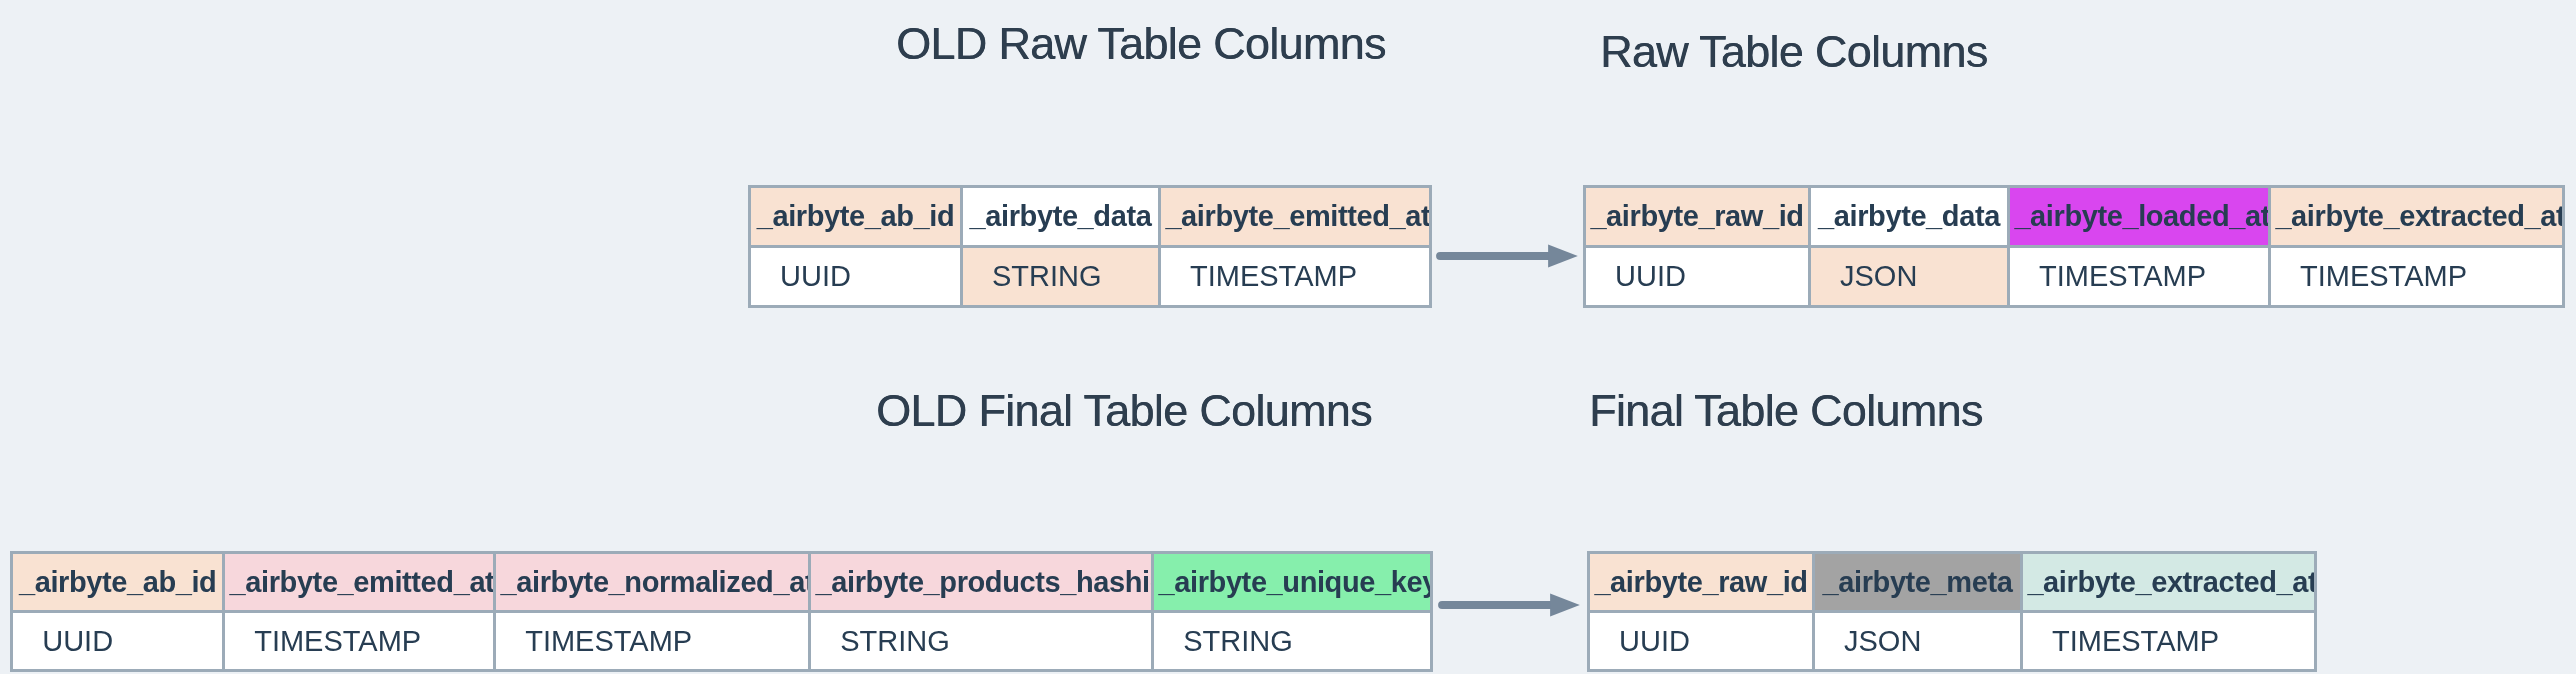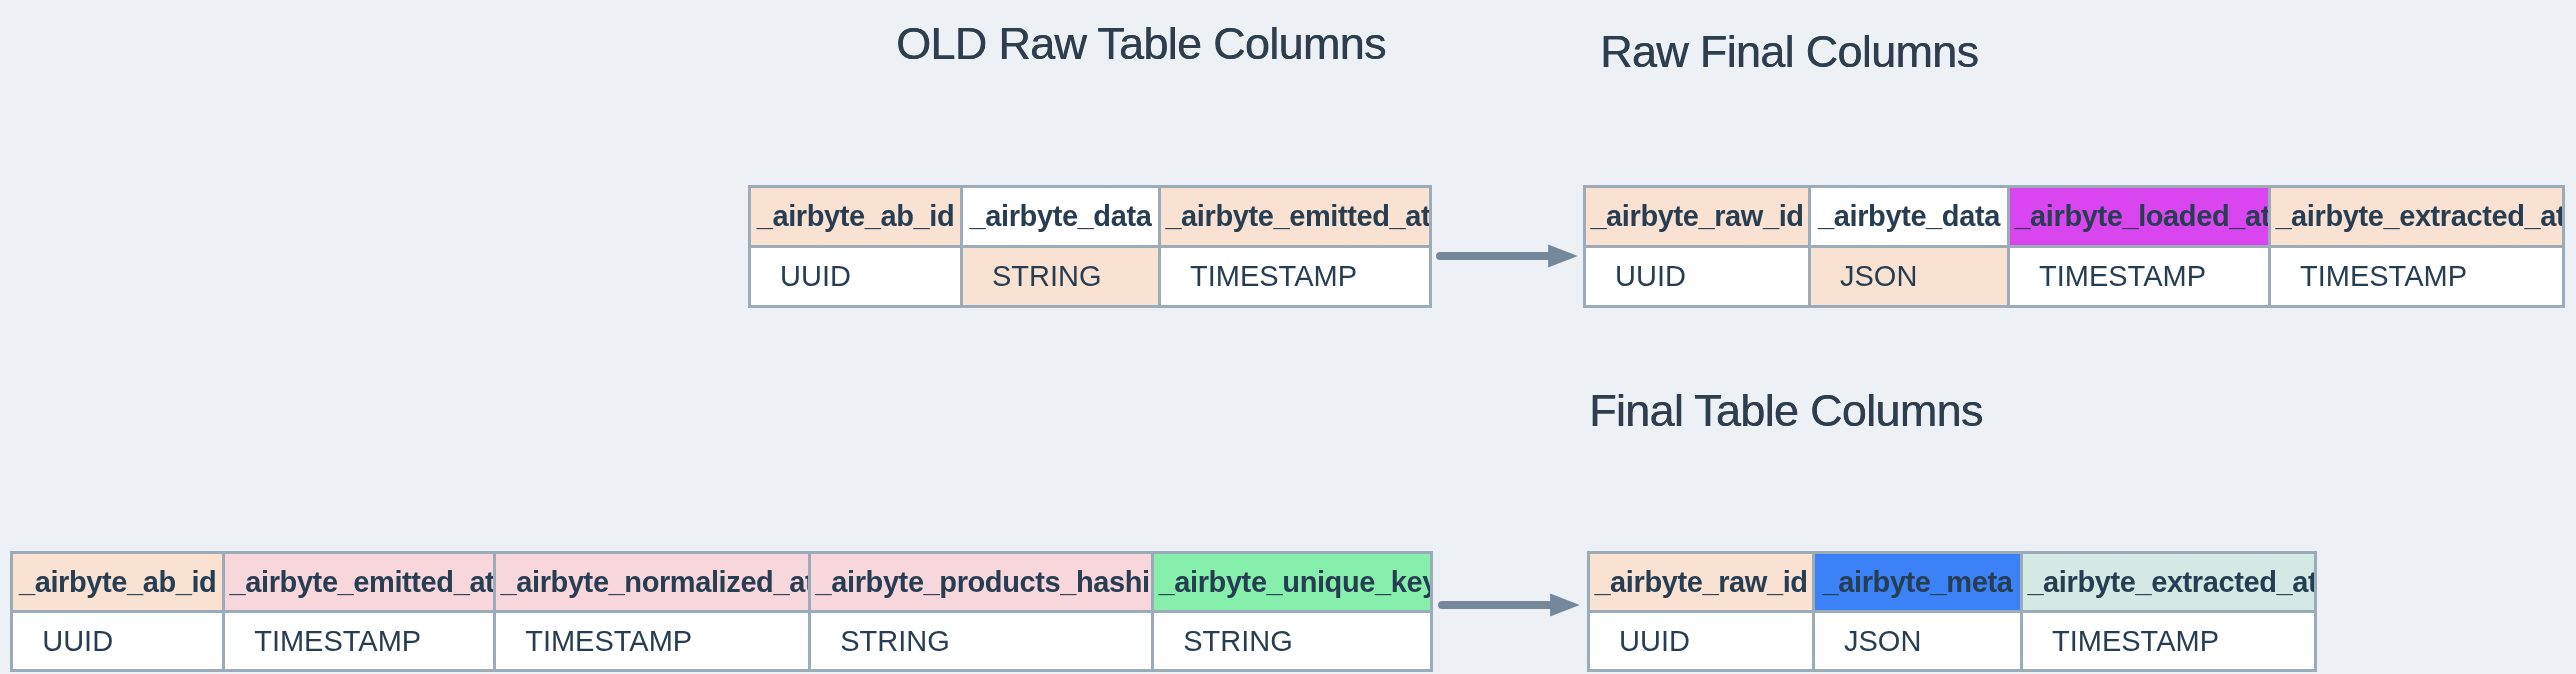--- a/index.html
+++ b/index.html
@@ -34,21 +34,21 @@
   }
   .tbl-bottom th, .tbl-bottom td { height:56px; }
   svg.arrow { position:absolute; }
 </style>
 </head>
 <body style="background-color: rgb(237, 241, 245);">
 
 <div class="canvas">
 
   <div class="title" style="left:896px; top:21px;">OLD Raw Table Columns</div>
-  <div class="title" style="left:1600px; top:29px;">Raw Final Columns</div>
+  <div class="title" style="left:1600px; top:29px;">Raw Table Columns</div>
 
   <table class="tbl" style="left:748px; top:185px; width:681px;">
     <colgroup>
         <col style="width:212px">
         <col style="width:198px">
         <col style="width:271px">
       </colgroup>
     <tbody>
         <tr>
       <th style="background-color: rgb(249, 226, 210);">_airbyte_ab_id</th>
@@ -84,20 +84,21 @@
     </tr>
     <tr>
       <td style="background-color: rgb(255, 255, 255);">UUID</td>
       <td style="background-color: rgb(249, 226, 210);">JSON</td>
       <td style="background-color: rgb(255, 255, 255);">TIMESTAMP</td>
       <td style="background-color: rgb(255, 255, 255);">TIMESTAMP</td>
     </tr>
   </tbody>
     </table>
 
+  <div class="title" style="left:876px; top:388px;">OLD Final Table Columns</div>
   <div class="title" style="left:1589px; top:388px;">Final Table Columns</div>
 
   <table class="tbl tbl-bottom" style="left:10.2px; top:551px; width:1420px;">
     <colgroup>
         <col style="width:212px">
         <col style="width:271px">
         <col style="width:315px">
         <col style="width:343px">
         <col style="width:279px">
       </colgroup>
@@ -126,21 +127,21 @@
 
   <table class="tbl tbl-bottom" style="left:1587px; top:551px; width:727px;">
     <colgroup>
         <col style="width:225px">
         <col style="width:208px">
         <col style="width:294px">
       </colgroup>
     <tbody>
         <tr>
       <th style="background-color: rgb(249, 226, 210);">_airbyte_raw_id</th>
-      <th style="background-color: #3b82f6;">_airbyte_meta</th>
+      <th style="background-color: #a3a3a3;">_airbyte_meta</th>
       <th style="background-color: rgb(211, 233, 228);">_airbyte_extracted_at</th>
     </tr>
     <tr>
       <td style="background-color: rgb(255, 255, 255);">UUID</td>
       <td style="background-color: rgb(255, 255, 255);">JSON</td>
       <td style="background-color: rgb(255, 255, 255);">TIMESTAMP</td>
     </tr>
   </tbody>
     </table>
 

